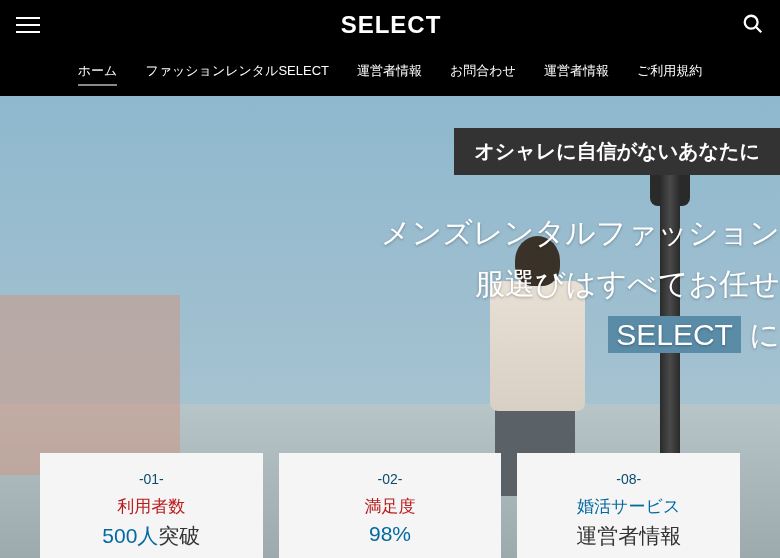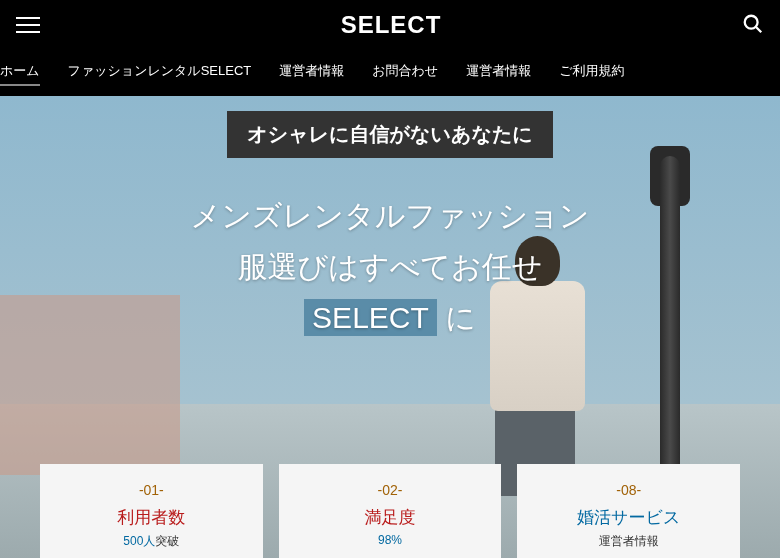--- a/index.html
+++ b/index.html
@@ -6,46 +6,46 @@
     body { font-family: -apple-system, "Hiragino Sans", "Hiragino Kaku Gothic ProN", sans-serif; width: 780px; height: 558px; overflow: hidden; }
     
     .header { background: #000; color: #fff; }
     .top-bar { display: flex; align-items: center; justify-content: space-between; padding: 10px 16px; height: 50px; }
     .menu-btn { background: none; border: none; cursor: pointer; display: flex; flex-direction: column; gap: 5px; width: 24px; }
     .menu-btn span { height: 2px; background: #fff; width: 100%; }
     .logo { font-size: 24px; font-weight: 700; letter-spacing: 1px; color: #fff; }
     .search-btn { background: none; border: none; cursor: pointer; color: #fff; }
     .search-icon { width: 22px; height: 22px; }
     
-    .nav { display: flex; justify-content: flex-start; gap: 28px; padding: 12px 0 14px; font-size: 13px; }
+    .nav { display: flex; justify-content: center; gap: 28px; padding: 12px 0 14px; font-size: 13px; }
     .nav-item { color: #fff; cursor: pointer; }
     .nav-item.active { border-bottom: 2px solid #888; padding-bottom: 4px; margin-bottom: -4px; }
     
     .hero { position: relative; height: 474px; background: linear-gradient(180deg, #a8c5d8 0%, #8db5c8 40%, #b8cdd8 100%); overflow: hidden; }
     .hero-bg { position: absolute; inset: 0; }
     .sky { position: absolute; top: 0; left: 0; right: 0; height: 65%; background: linear-gradient(180deg, #8fb8ce 0%, #a5c2d0 100%); }
     .ground { position: absolute; bottom: 0; left: 0; right: 0; height: 35%; background: linear-gradient(180deg, #b8c5c8 0%, #9aa8ab 100%); }
     .building { position: absolute; left: 0; bottom: 20%; width: 180px; height: 180px; background: #c89b8a; opacity: 0.6; }
     .pole { position: absolute; right: 100px; top: 60px; width: 20px; height: 380px; background: linear-gradient(90deg, #2a2a2a, #4a4a4a, #2a2a2a); border-radius: 10px; }
     .pole-top { position: absolute; right: 90px; top: 50px; width: 40px; height: 60px; background: #2a2a2a; border-radius: 8px; }
     .person { position: absolute; right: 180px; top: 140px; width: 140px; height: 260px; }
     .p-head { position: absolute; top: 0; left: 55px; width: 45px; height: 50px; background: #3a3228; border-radius: 50% 50% 40% 40%; }
     .p-body { position: absolute; top: 45px; left: 30px; width: 95px; height: 130px; background: linear-gradient(180deg, #e8e0d5 0%, #d8d0c5 100%); border-radius: 12px 12px 8px 8px; }
     .p-legs { position: absolute; top: 170px; left: 35px; width: 80px; height: 90px; background: #5a6268; border-radius: 4px; }
     
-    .hero-content { position: relative; z-index: 2; padding-top: 15px; text-align: center; }
+    .hero-content { position: relative; z-index: 2; padding-top: 32px; text-align: right; }
     .tagline { display: inline-block; background: #333; color: #fff; padding: 10px 20px; font-size: 20px; font-weight: 600; }
     .headline { margin-top: 32px; color: #fff; font-size: 30px; font-weight: 400; text-shadow: 0 1px 3px rgba(0,0,0,0.3); line-height: 1.7; }
     .highlight { background: #5a8ca8; padding: 2px 8px; }
     
     .cards { position: absolute; bottom: 0; left: 40px; right: 40px; display: flex; gap: 16px; }
     .card { flex: 1; background: #f5f5f5; padding: 18px 12px 20px; text-align: center; }
-    .card-num { font-size: 14px; color: #a16207; margin-bottom: 8px; }
+    .card-num { font-size: 14px; color: #0c4a6e; margin-bottom: 8px; }
     .card-label { font-size: 17px; color: #b91c1c; font-weight: 500; margin-bottom: 4px; }
-    .card-value { font-size: 12px; font-weight: 500; }
+    .card-value { font-size: 21px; font-weight: 500; }
     .accent { color: #0369a1; }
     .card-suffix { color: #333; }
   </style>
 </head>
 <body>
 
 <div class="header">
   <div class="top-bar">
     <button class="menu-btn">
       <span></span>

